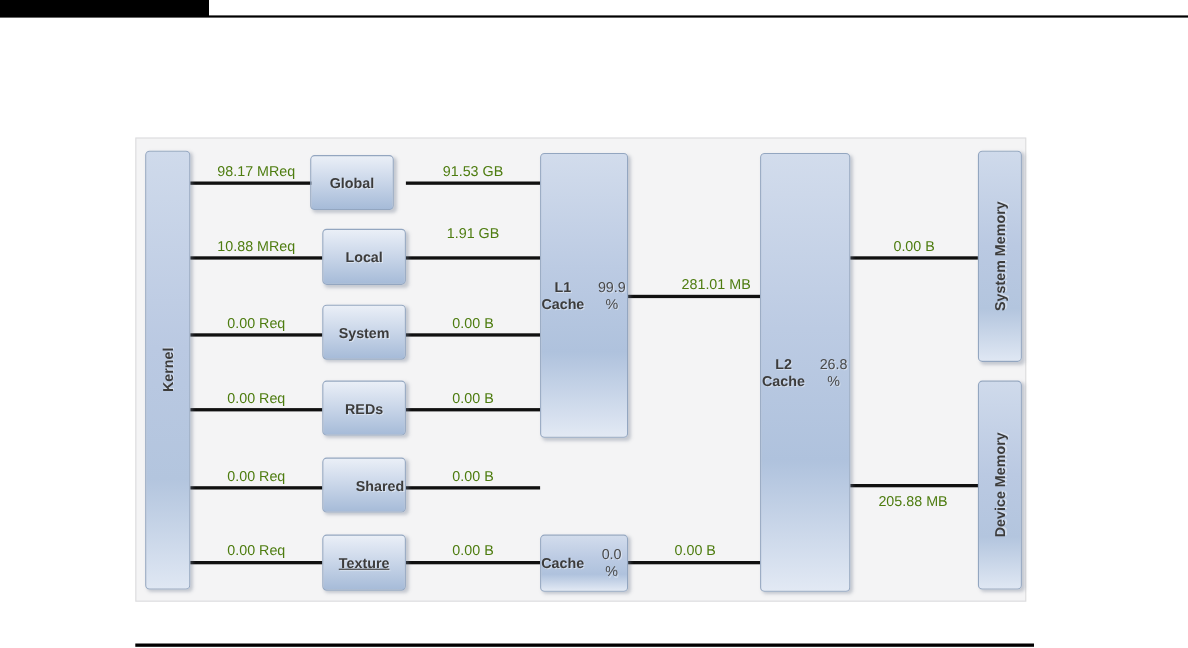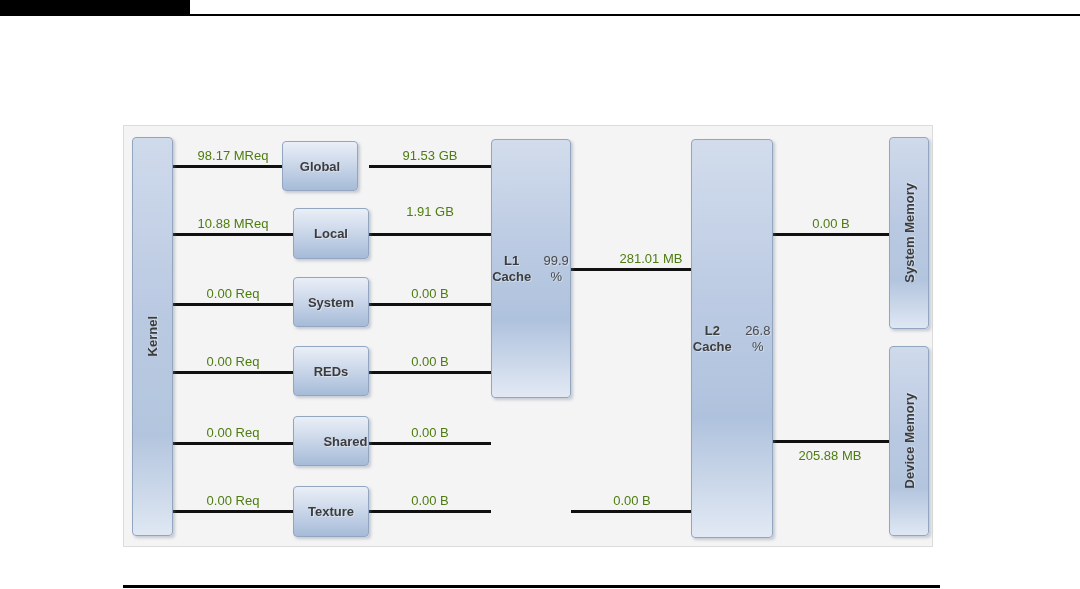--- a/index.html
+++ b/index.html
@@ -152,30 +152,34 @@
       </div>
     <div class="node" style="left:169px; top:151px; width:76px; height:50px;">
         <span>System</span>
       </div>
     <div class="node" style="left:169px; top:220px; width:76px; height:50px;">
         <span>REDs</span>
       </div>
     <div class="node" style="left:169px; top:290px; width:76px; height:50px;padding-left:29px;">
         <span>Shared</span>
       </div>
-    <div class="node" style="left:169px; top:360px; width:76px; height:51px;">
+    <div class="node" style="left:169px; top:360px; width:76px; height:51px;text-decoration:underline;">
         <span>Texture</span>
       </div>
 
     <div class="bignode" style="left:367px; top:13px; width:80px; height:259px;">
       <span class="cap">L1 Cache</span>
       <span class="pct">99.9 %</span>
     </div>
 
 
+    <div class="bignode" style="left:367px; top:360px; width:80px; height:52px;">
+      <span class="cap">Cache</span>
+      <span class="pct">0.0 %</span>
+    </div>
 
     <div class="bignode" style="left:567px; top:13px; width:82px; height:399px;">
       <span class="cap">L2 Cache</span>
       <span class="pct">26.8 %</span>
     </div>
 
     <div class="vnode" style="left:765px; top:11px; width:40px; height:192px;">
       <span class="vtext">System Memory</span>
     </div>
 

